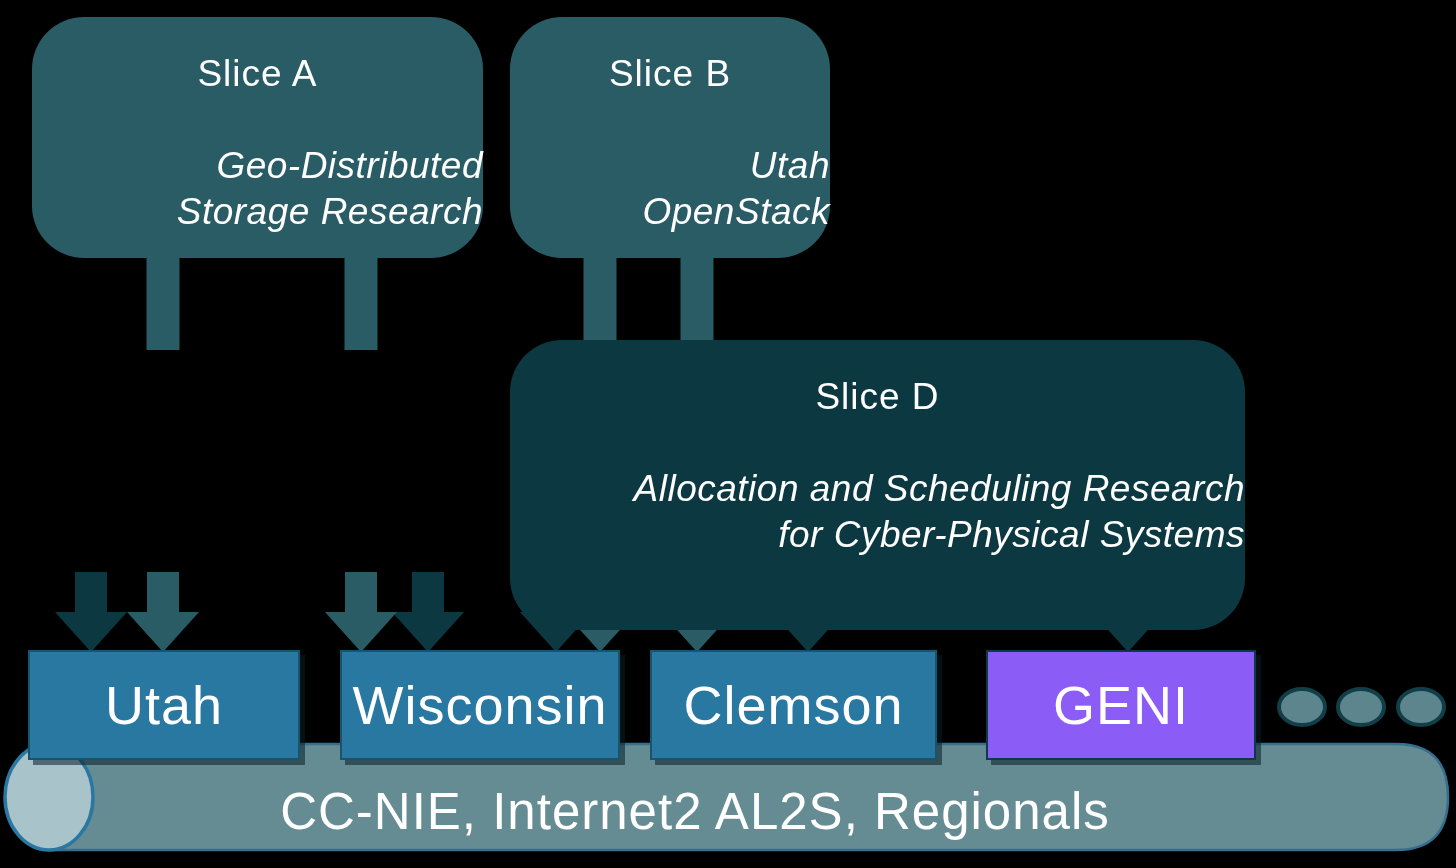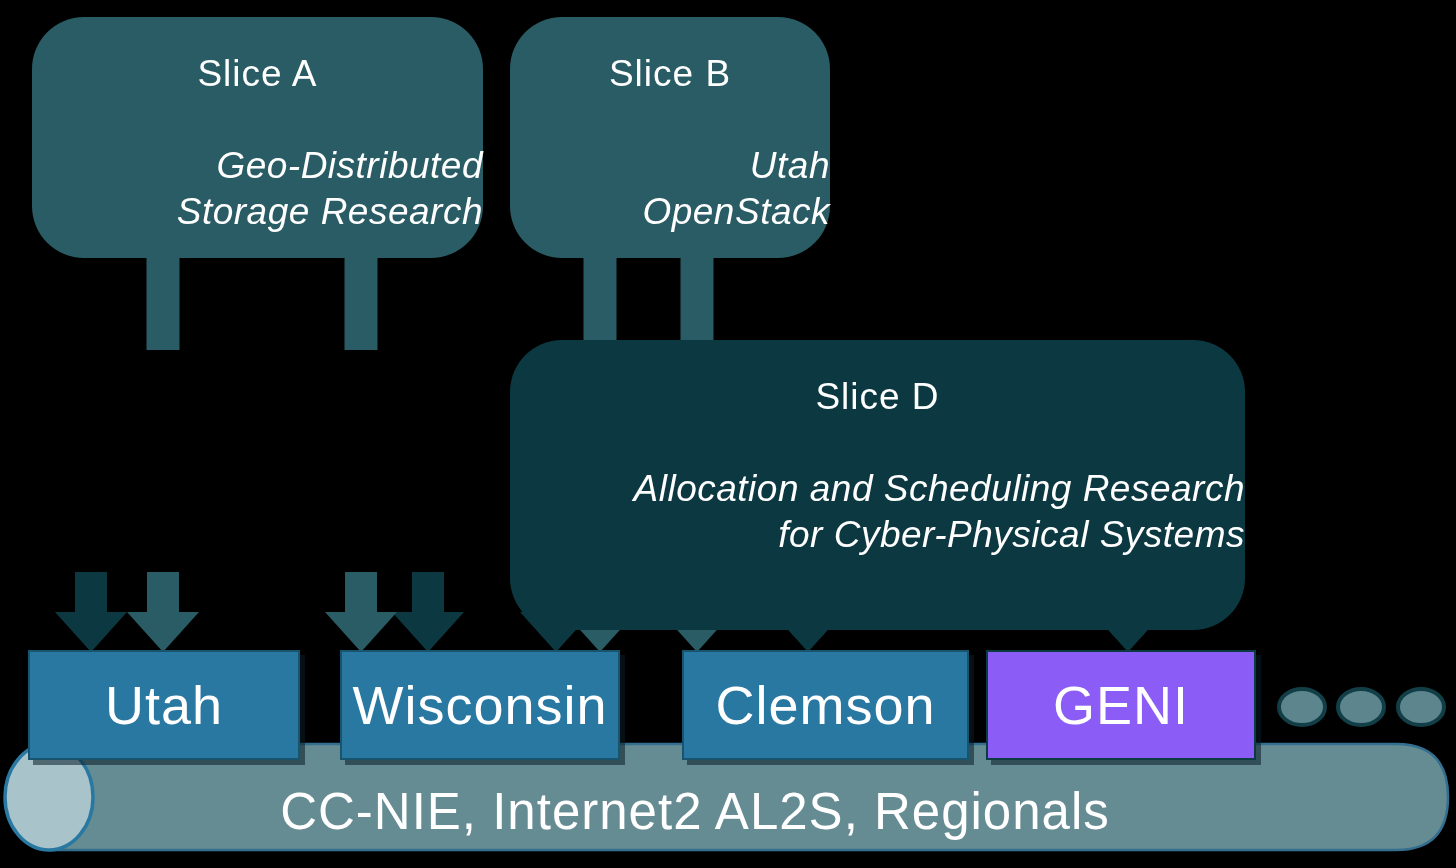--- a/index.html
+++ b/index.html
@@ -18,21 +18,21 @@
   #slice-c{left:32px;top:340px;width:451px;height:242px;}
   #slice-d{left:510px;top:340px;width:735px;height:290px;}
   .slice-title{position:absolute;top:36px;width:100%;text-align:center;font-size:37px;letter-spacing:1px;}
   .slice-sub{position:absolute;top:126px;width:100%;text-align:right;font-size:37px;font-style:italic;line-height:46px;letter-spacing:.5px;}
 
   .site{position:absolute;top:650px;height:110px;box-sizing:border-box;display:flex;align-items:center;justify-content:center;
         color:#fff;font-size:54px;letter-spacing:1px;background:#2878a2;border:2px solid #19546f;
         box-shadow:5px 5px 0 rgba(8,30,40,.55);z-index:4;}
   #site-utah{left:28px;width:272px;}
   #site-wisconsin{left:340px;width:280px;}
-  #site-clemson{left:682px;width:287px;}
+  #site-clemson{left:650px;width:287px;}
   #site-geni{left:986px;width:270px;background:#8b5cf6;border-color:#0d3b43;}
 
   #pipe-label{position:absolute;left:0;top:782px;width:1390px;text-align:center;
               color:#fff;font-size:51px;letter-spacing:1px;z-index:5;}
 </style>
 </head>
 <body>
 
 <div class="stage">
 

